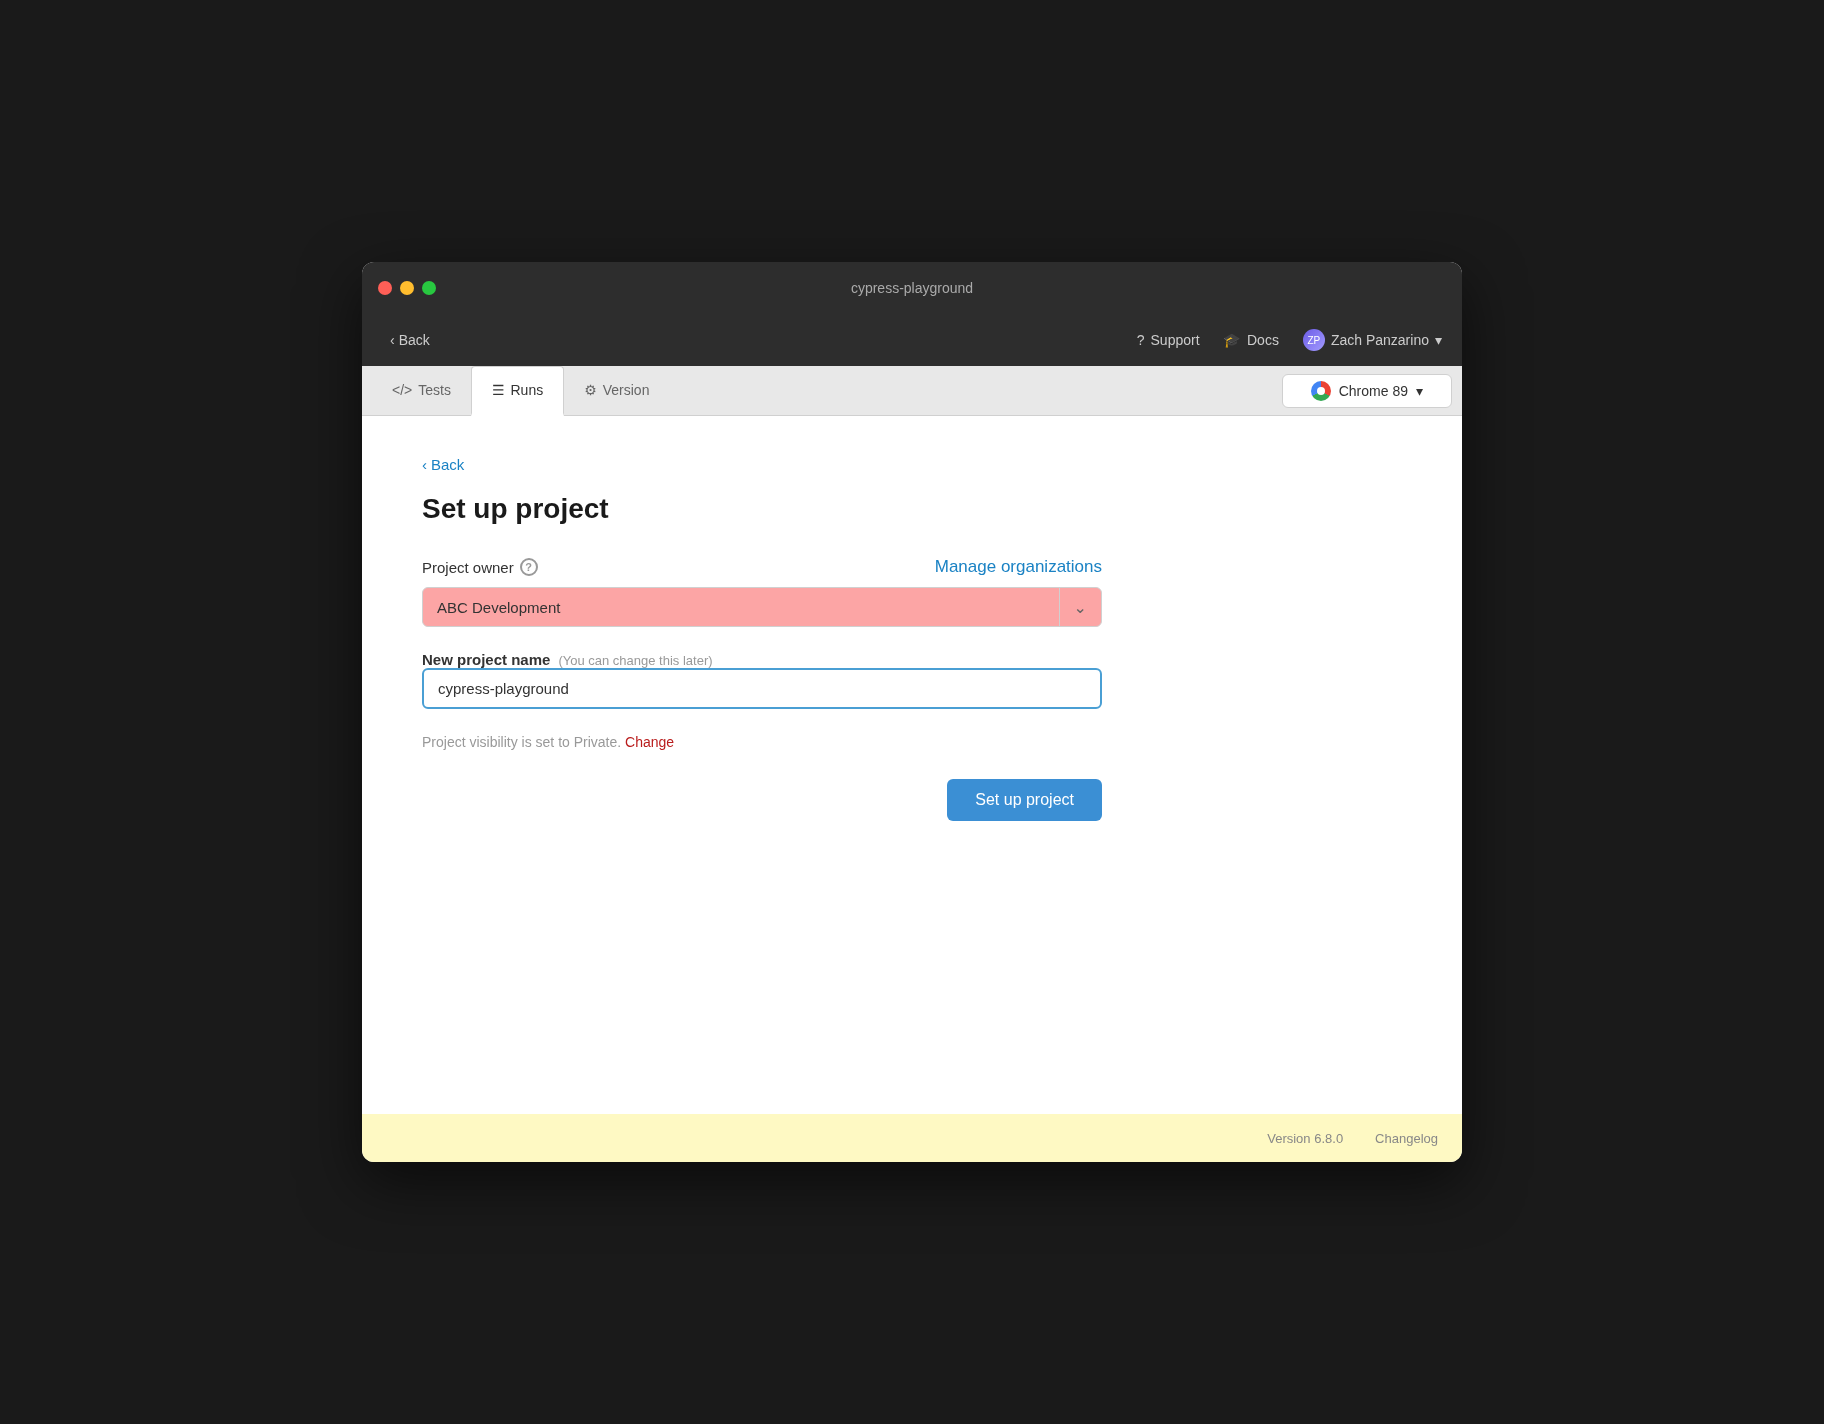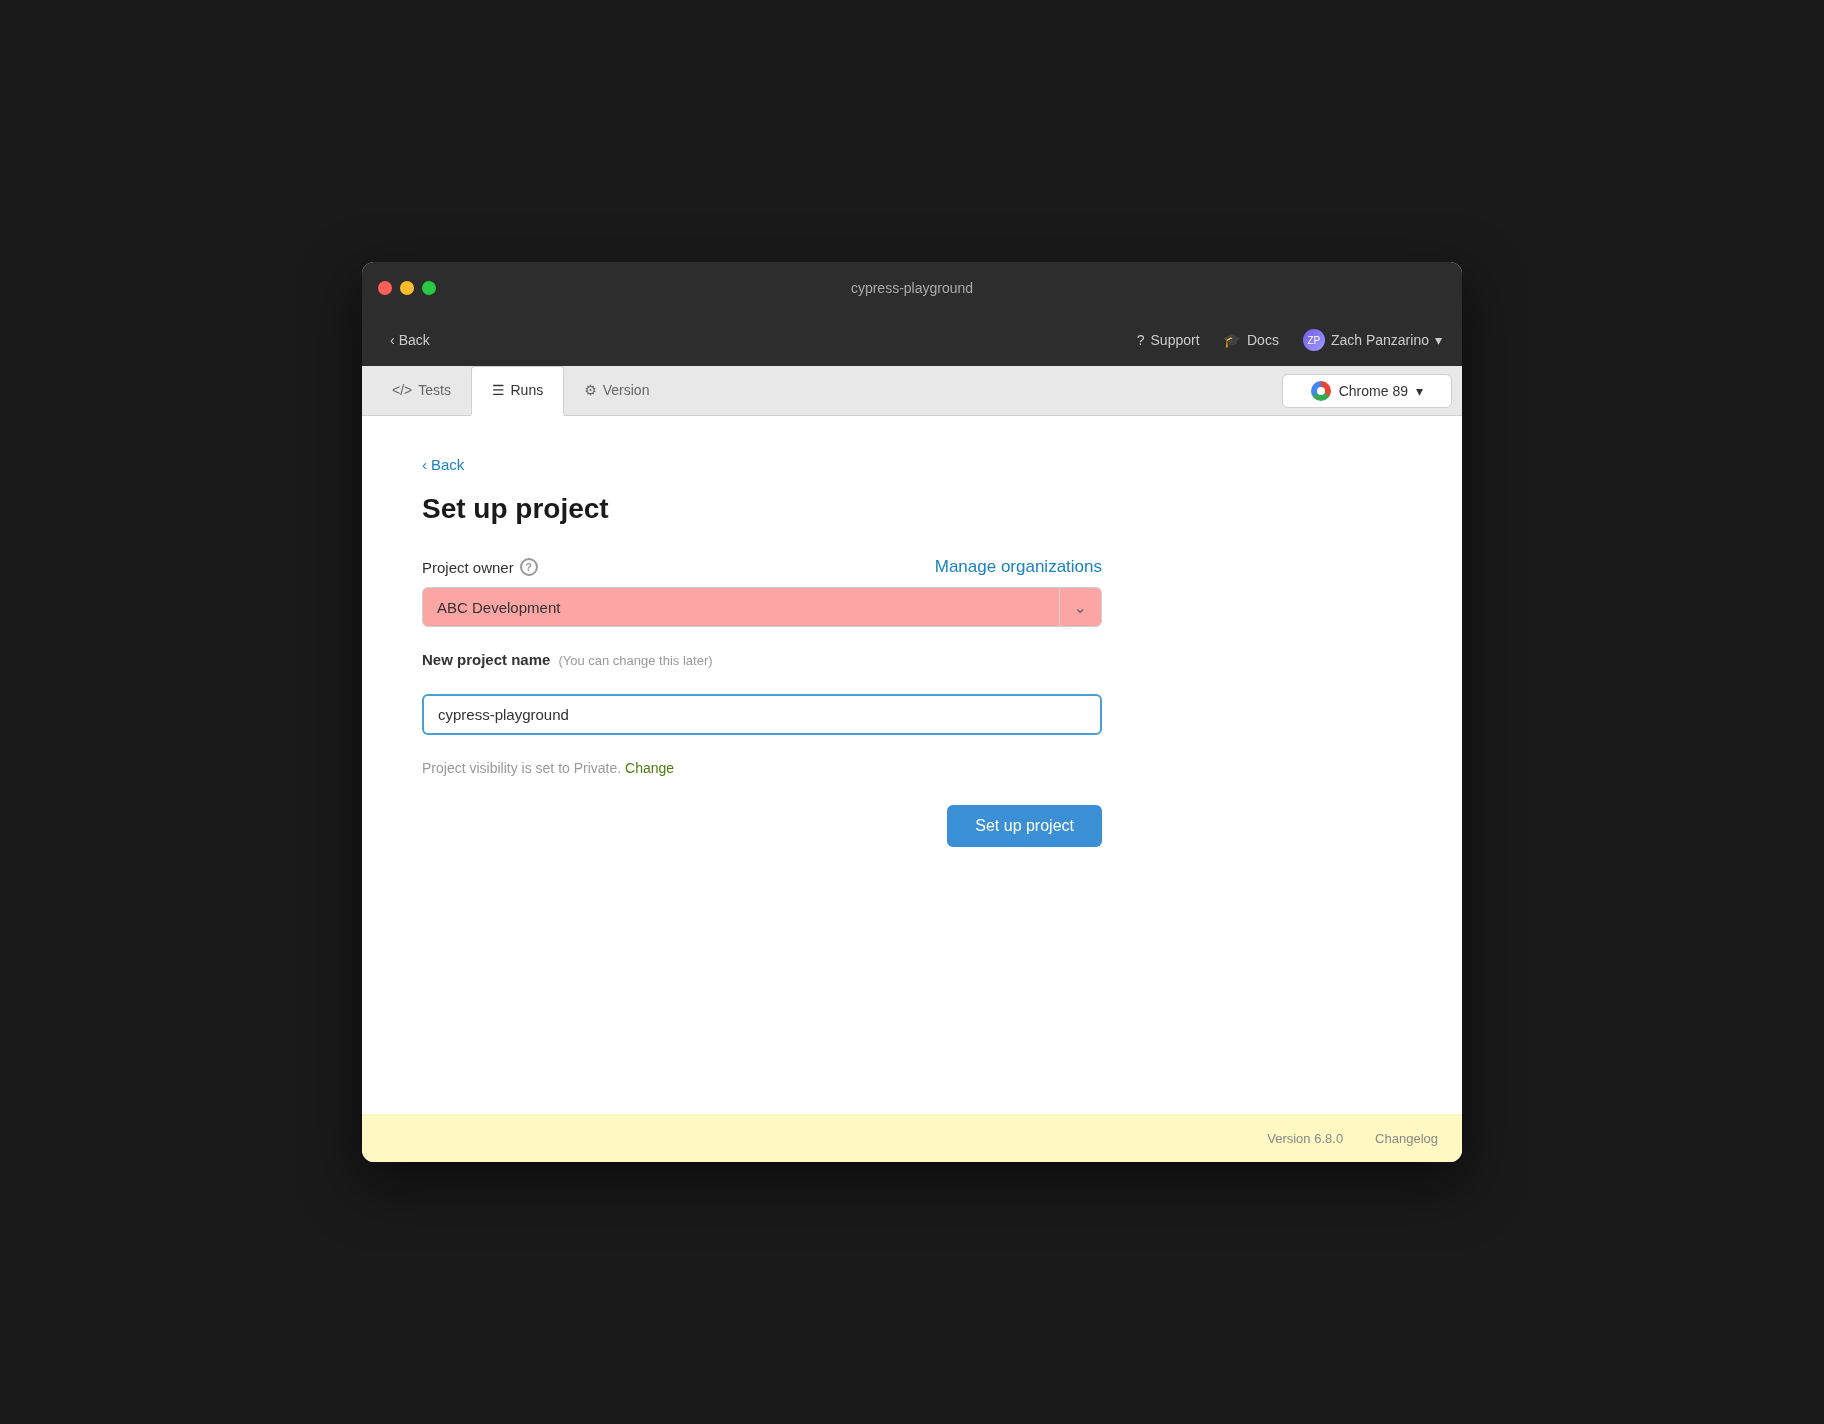--- a/index.html
+++ b/index.html
@@ -271,21 +271,21 @@
       padding: 0 14px;
       color: #666;
       font-size: 16px;
       cursor: pointer;
     }
 
     .field-label-with-hint {
       display: flex;
       align-items: baseline;
       gap: 8px;
-      margin-bottom: 26px;
+      margin-bottom: 0;
     }
     .field-label-main {
       font-size: 15px;
       font-weight: 600;
       color: #333;
     }
     .field-label-hint {
       font-size: 13px;
       color: #999;
     }
@@ -302,21 +302,21 @@
     }
 
     .visibility-row {
       margin-bottom: 28px;
     }
     .visibility-text {
       font-size: 14px;
       color: #999;
     }
     .visibility-link {
-      color: #4d7c0f;
+      color: #b91c1c;
       cursor: pointer;
       text-decoration: none;
     }
 
     .setup-btn {
       background: #3b8fd4;
       color: #fff;
       border: none;
       border-radius: 6px;
       padding: 12px 28px;

